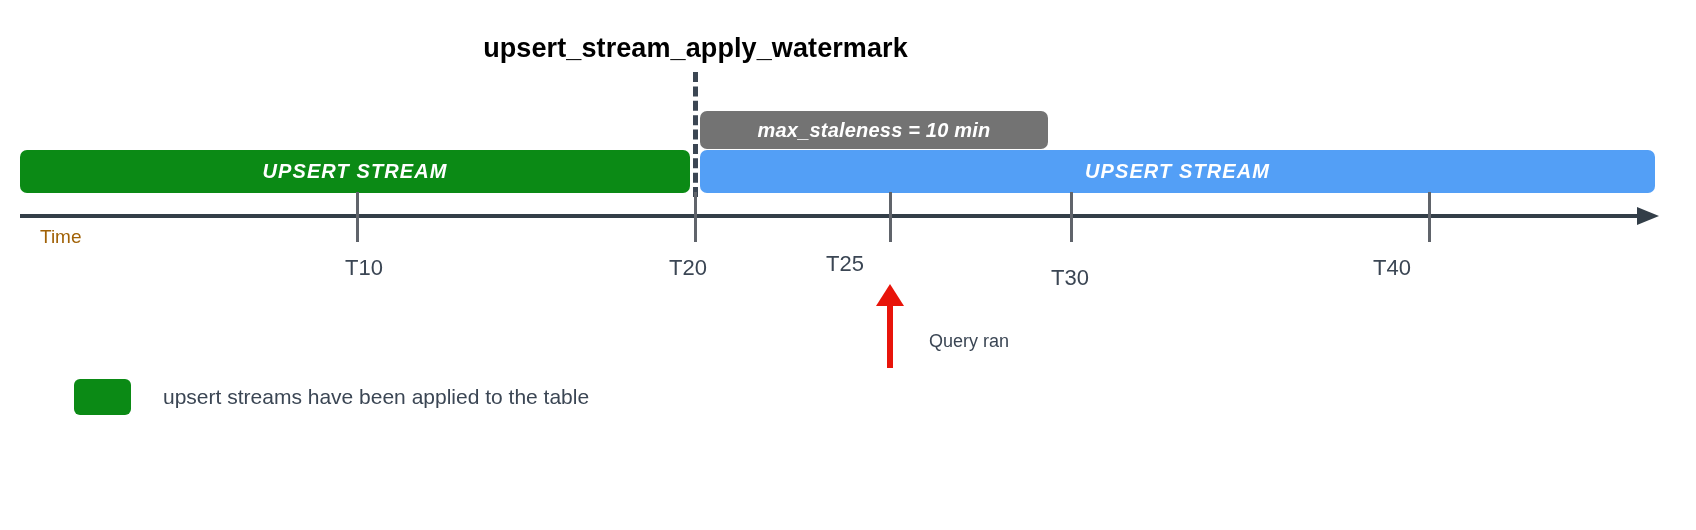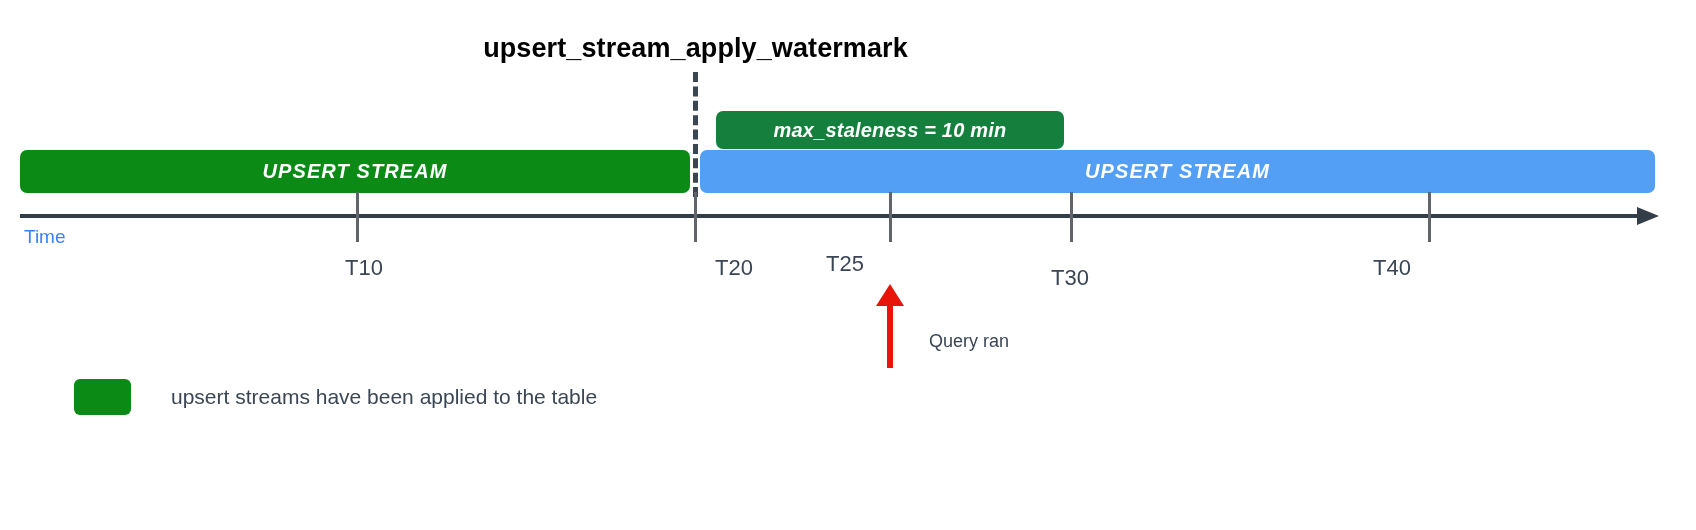--- a/index.html
+++ b/index.html
@@ -53,25 +53,25 @@
     box-sizing: border-box;
   }
   .bar-label {
     font-style: italic;
     font-weight: bold;
     color: #ffffff;
     white-space: nowrap;
   }
 
   .staleness-bar {
-    left: 716px;
+    left: 700px;
     top: 111px;
     width: 348px;
     height: 38px;
-    background: #15803d;
+    background: #737373;
   }
   .staleness-bar .bar-label {
     font-size: 20px;
     letter-spacing: 0.2px;
   }
 
   .green-bar {
     left: 20px;
     top: 150px;
     width: 670px;
@@ -109,24 +109,24 @@
     left: 1637px;
     top: 207px;
     width: 0;
     height: 0;
     border-top: 9px solid transparent;
     border-bottom: 9px solid transparent;
     border-left: 22px solid #333e48;
   }
   .axis-name {
     position: absolute;
-    left: 24px;
+    left: 40px;
     top: 226px;
     font-size: 19px;
-    color: #3b82f6;
+    color: #a16207;
   }
 
   .tick {
     position: absolute;
     top: 192px;
     width: 3px;
     height: 50px;
     background: #60646b;
   }
   .tick-label {
@@ -173,21 +173,21 @@
     display: flex;
     align-items: center;
   }
   .legend-swatch {
     width: 57px;
     height: 36px;
     border-radius: 6px;
     flex: none;
   }
   .legend-text {
-    margin-left: 40px;
+    margin-left: 32px;
     font-size: 21px;
     color: #3b4654;
     white-space: nowrap;
   }
 </style>
 </head>
 <body>
 
 <div id="canvas">
 
@@ -211,21 +211,21 @@
   <div class="axis-arrow"></div>
   <div class="axis-name">Time</div>
 
   <div class="tick" style="left:356px"></div>
   <div class="tick" style="left:694px"></div>
   <div class="tick" style="left:889px"></div>
   <div class="tick" style="left:1070px"></div>
   <div class="tick" style="left:1428px"></div>
 
   <div class="tick-label" style="left:364px;top:255px">T10</div>
-  <div class="tick-label" style="left:734px;top:255px">T20</div>
+  <div class="tick-label" style="left:688px;top:255px">T20</div>
   <div class="tick-label" style="left:845px;top:251px">T25</div>
   <div class="tick-label" style="left:1070px;top:265px">T30</div>
   <div class="tick-label" style="left:1392px;top:255px">T40</div>
 
   <div class="query-arrow-head"></div>
   <div class="query-arrow-shaft"></div>
   <div class="query-label">Query ran</div>
 
   <div class="legend-row" style="top:379px">
     <span class="legend-swatch" style="background:#0b8a15"></span>

